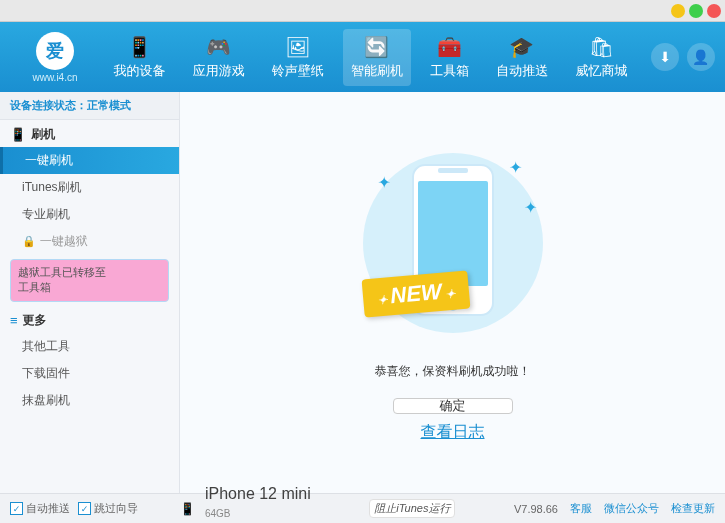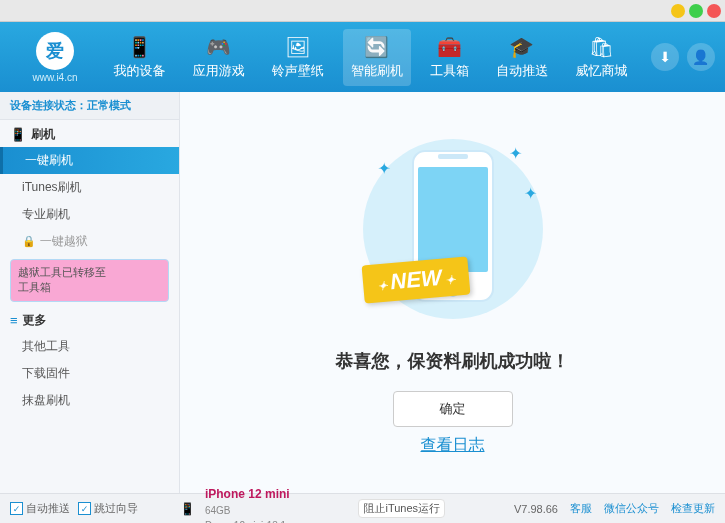--- a/index.html
+++ b/index.html
@@ -211,29 +211,29 @@
     .sparkle1, .sparkle2, .sparkle3 {
       position: absolute;
       color: #29a8e0;
       font-size: 16px;
     }
     .sparkle1 { top: 15px; right: 30px; }
     .sparkle2 { top: 55px; right: 15px; }
     .sparkle3 { top: 30px; left: 25px; }
 
     .success-text {
-      font-size: 18px;
+      font-size: 12px;
       color: #333;
       margin-bottom: 18px;
-      font-weight: 700;
+      font-weight: 400;
     }
 
     .confirm-btn {
       width: 120px;
-      height: 36px;
+      height: 16px;
       background: white;
       border: 1px solid #ccc;
       border-radius: 4px;
       font-size: 13px;
       color: #333;
       cursor: pointer;
       margin-bottom: 8px;
       display: flex; align-items: center; justify-content: center;
     }
 
@@ -273,21 +273,21 @@
       background: white;
       display: flex; align-items: center; justify-content: center;
       font-size: 9px; color: #1a8fd1;
     }
 
     .device-info {
       display: flex;
       flex-direction: column;
       padding: 2px 10px;
     }
-    .device-name { font-size: 12px; color: #be185d; font-weight: bold; }
+    .device-name { font-size: 16px; color: #404040; font-weight: normal; }
     .device-detail { font-size: 10px; color: #888; }
 
     .bottom-center {
       flex: 1;
       display: flex;
       align-items: center;
       justify-content: center;
       font-size: 11px; color: #666;
     }
     .bottom-right {
@@ -306,20 +306,21 @@
       display: flex;
       align-items: center;
       gap: 3px;
       font-size: 11px;
       color: #555;
       cursor: pointer;
       padding: 1px 4px;
       border: 1px solid #e0e0e0;
       background: white;
       border-radius: 4px;
+      font-style: italic;
     }
   </style>
 </head>
 <body>
 
 <div class="title-bar">
   <div class="title-bar-btn btn-min"></div>
   <div class="title-bar-btn btn-max"></div>
   <div class="title-bar-btn btn-close"></div>
 </div>

